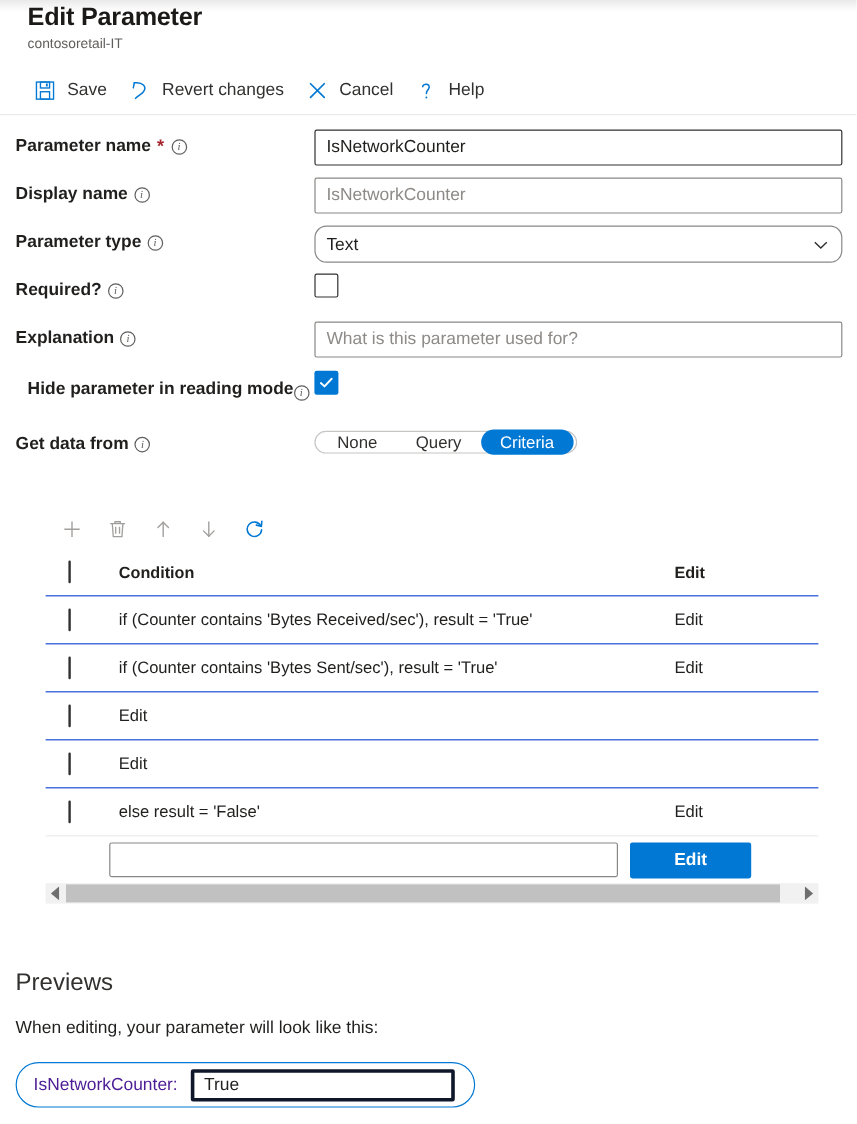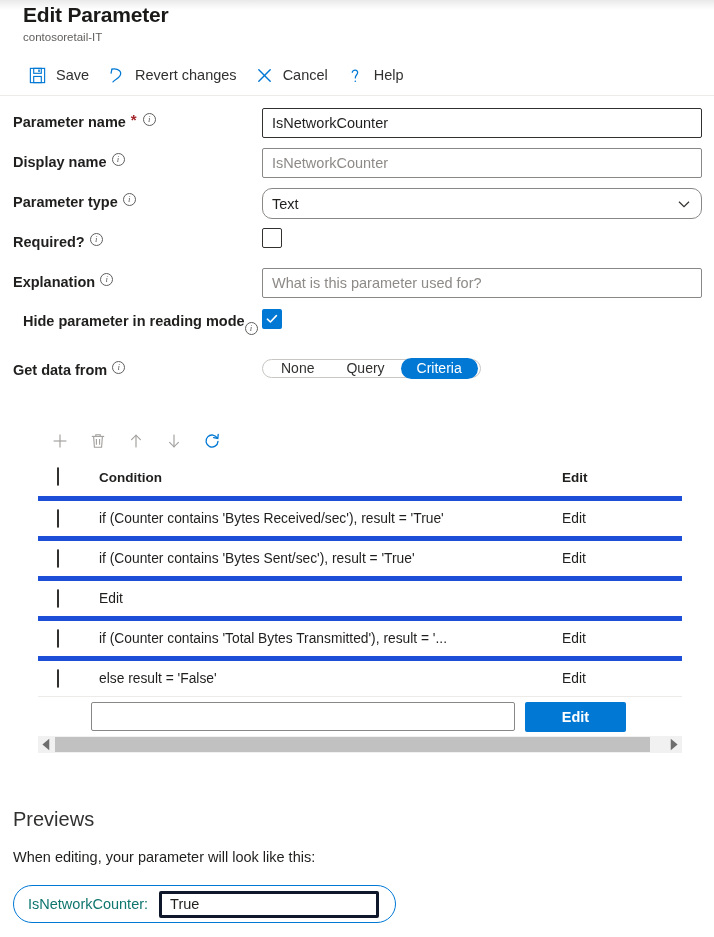--- a/index.html
+++ b/index.html
@@ -80,20 +80,21 @@
   .row-label {
     width: 262px;
     padding-left: 13px;
     padding-top: 9px;
     font-size: 14.5px;
     font-weight: bold;
     color: #201f1e;
     line-height: 19px;
     display: flex;
     flex-wrap: wrap;
+    align-items: center;
     gap: 0px;
   }
   .row-label .txt { margin-right: 5px; }
   .req-star { color: #a4262c; font-size: 15px; margin-right: 6px; line-height: 14px; }
   .info-ico {
     width: 13px; height: 13px;
     border: 1px solid #605e5c;
     border-radius: 50%;
     display: inline-flex;
     align-items: center;
@@ -214,21 +215,21 @@
     display: flex;
     align-items: center;
     height: 38px;
     padding-left: 19px;
   }
   .grid-row {
     display: flex;
     align-items: center;
     height: 40px;
     padding-left: 19px;
-    border-top: 5px solid #1d4ed8;
+    border-top: 1px solid #1d4ed8;
   }
   .cell-check { width: 42px; flex: none; }
   .cell-check .cb {
     width: 20px; height: 20px;
     border: 1px solid #323130;
     border-radius: 2px;
     background: #fff;
     cursor: pointer;
   }
   .cell-cond {
@@ -317,21 +318,21 @@
     margin-top: 20px;
     display: inline-flex;
     align-items: center;
     border: 1px solid #0078d4;
     border-radius: 19px;
     height: 38px;
     padding: 0 16px 0 14px;
   }
   .prev-pill-label {
     font-size: 14.5px;
-    color: #0f766e;
+    color: #4c1d95;
     margin-right: 11px;
     white-space: nowrap;
   }
   .prev-pill-input {
     width: 220px; height: 27px;
     border: 3px solid #0f172a;
     border-radius: 2px;
     padding: 0 8px;
     font-family: "Liberation Sans", sans-serif;
     font-size: 14.5px;
@@ -573,21 +574,20 @@
       </div>
       <div class="cell-edit">
         <span class="lnk">Edit</span>
       </div>
     </div>
 
     <div class="grid-row">
       <div class="cell-check">
         <span class="cb"></span>
       </div>
-      <div class="cell-cond">if (Counter contains 'Total Bytes Transmitted'), result = '...</div>
       <div class="cell-edit">
         <span class="lnk">Edit</span>
       </div>
     </div>
 
     <div class="grid-row">
       <div class="cell-check">
         <span class="cb"></span>
       </div>
       <div class="cell-cond">else result = 'False'</div>

